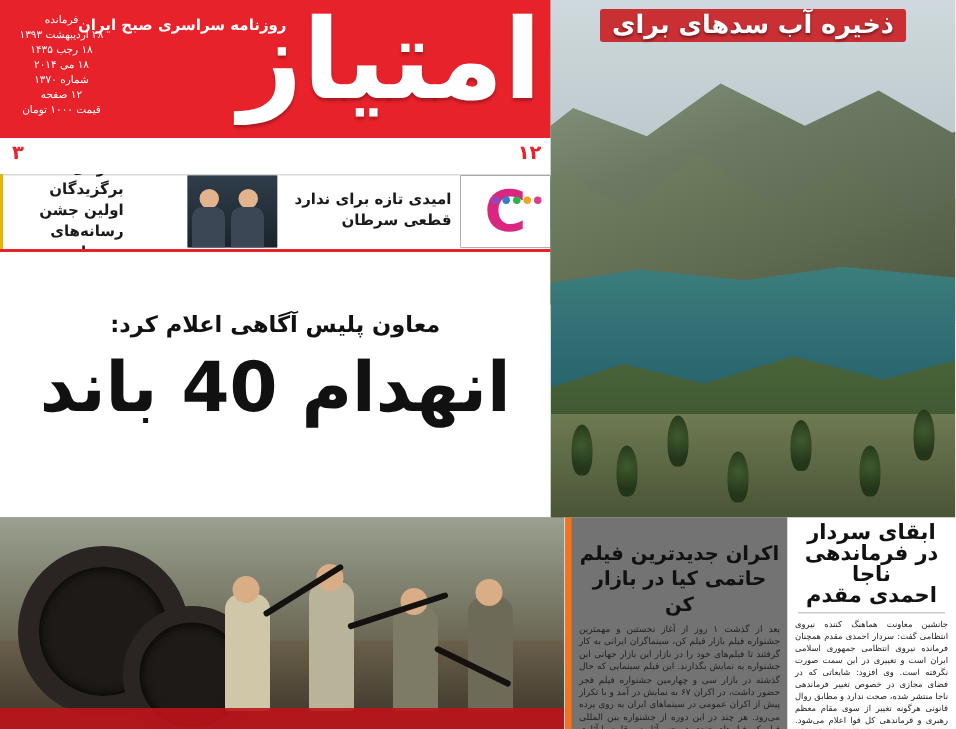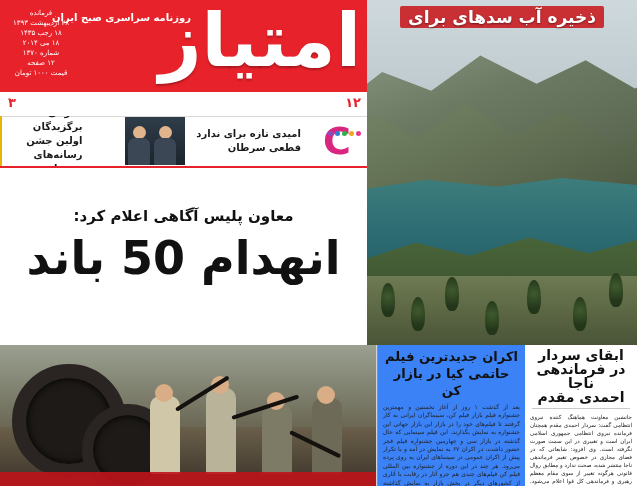--- a/index.html
+++ b/index.html
@@ -141,22 +141,22 @@
   .bp-tire{position:absolute;left:12px;bottom:8px;width:86px;height:86px;border-radius:50%;
     background:#1d1a17;border:14px solid #2a2522;box-shadow:inset 0 0 8px #000;}
   .bp-fig{position:absolute;bottom:12px;width:30px;height:78px;border-radius:10px 10px 2px 2px;}
   .bp-fig .h{position:absolute;top:-12px;left:5px;width:18px;height:18px;border-radius:50%;background:#d9ae86;}
   .bp-rifle{position:absolute;height:4px;background:#14110e;border-radius:2px;transform-origin:left center;}
   .bp-cap{position:absolute;left:0;bottom:0;width:100%;height:14px;background:rgba(190,20,25,.9);}
 
   
   .centerstory{
     position:absolute;left:377px;top:345px;width:148px;height:141px;
-    background:#3b82f6;padding:3px 5px;box-sizing:border-box;direction:rtl;
-    border-left:1px solid #f97316;
+    background:#737373;padding:16px 5px;box-sizing:border-box;direction:rtl;
+    border-left:4px solid #f97316;
   }
   .cs-head{
     font-size:13px;font-weight:bold;text-align:center;color:#111;line-height:17px;
   }
   .cs-body{
     margin-top:4px;font-size:6px;line-height:8.4px;color:#222;text-align:justify;
   }
 
   
   .rightcol{
@@ -240,21 +240,21 @@
         </div>
       </div>
       <div class="teaser-text">معرفی برگزیدگان اولین جشن رسانه‌های سینمایی</div>
     </div>
 
   </div>
 
   <div class="mainhead">
     <div class="kicker">معاون پلیس آگاهی اعلام کرد:</div>
     <div class="bighead">
-      <div>انهدام 50 باند</div>
+      <div>انهدام 40 باند</div>
     </div>
     <div class="byline-tiny">تمام صفحه معد</div>
   </div>
 
   <div class="bottomphoto">
     <div class="bp-sky"></div>
     <div class="bp-ground"></div>
     <div class="bp-tire"></div>
     <div class="bp-tire" style="left:82px;bottom:-10px;width:70px;height:70px;border-width:11px;"></div>
     <div class="bp-fig" style="left:150px;background:linear-gradient(#cfc7a8,#9d9madd);background:#cfc7a8;">

